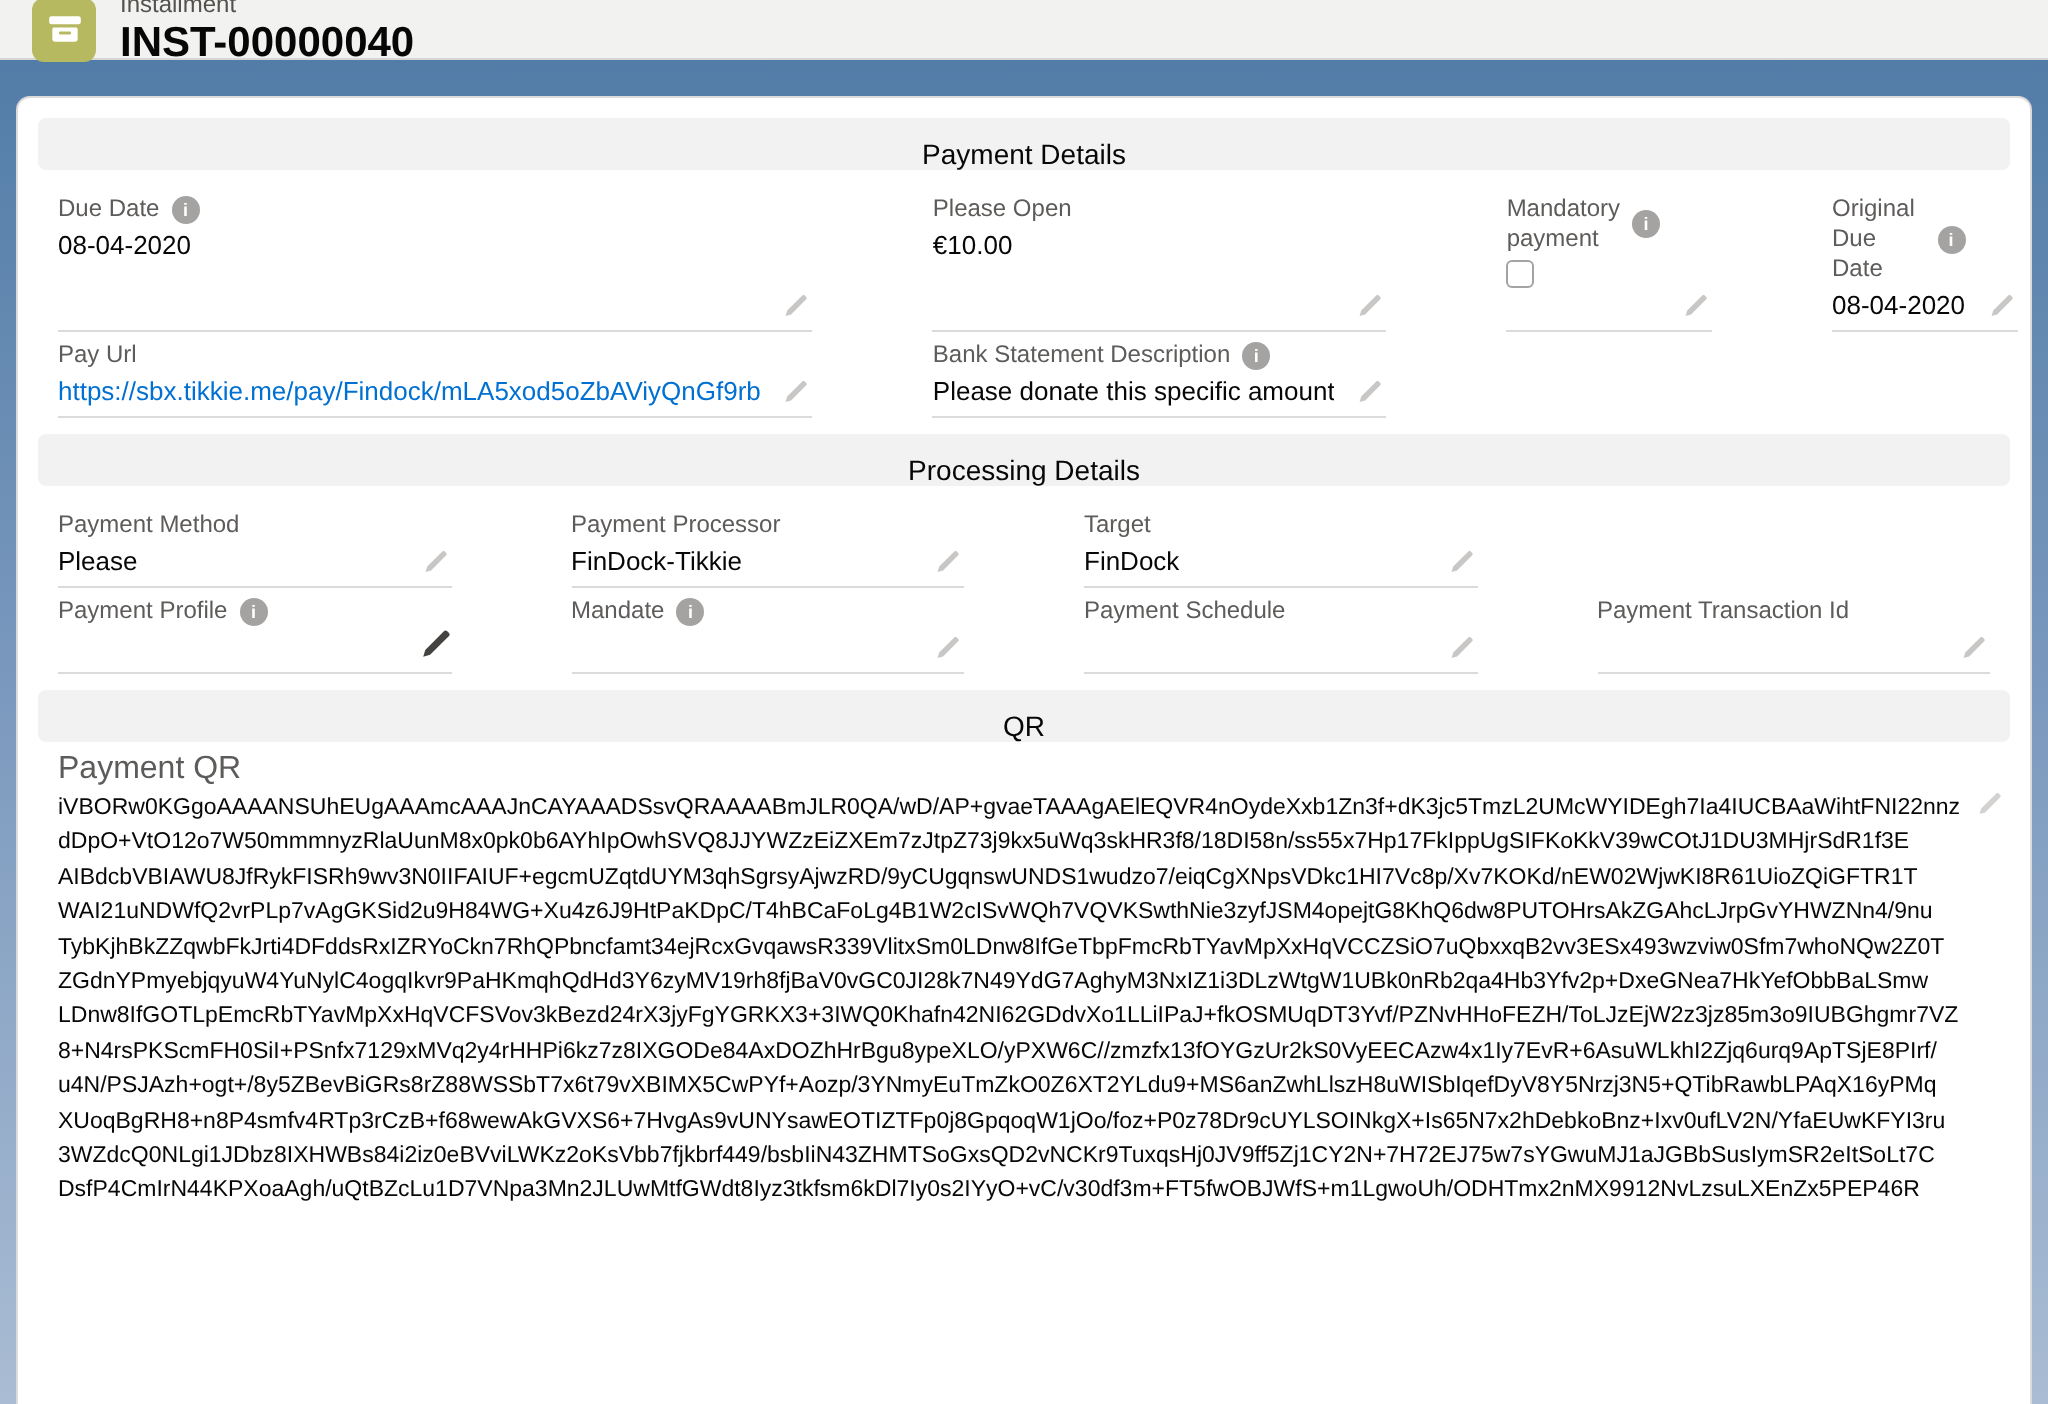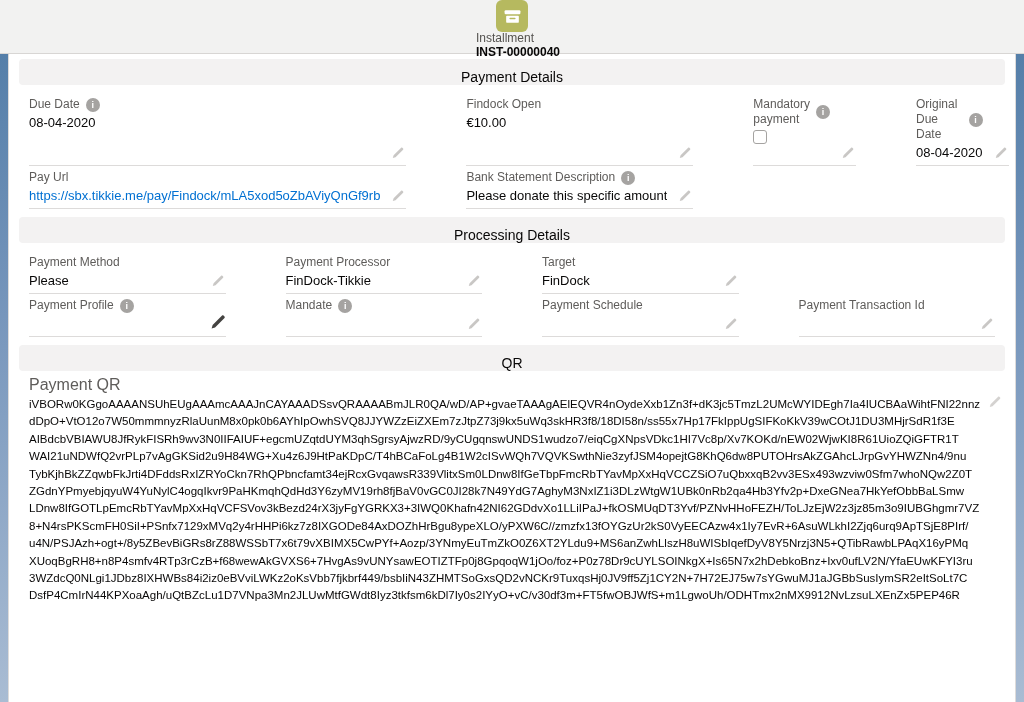--- a/index.html
+++ b/index.html
@@ -3,28 +3,28 @@
 <meta charset="utf-8">
 <style>
   * { box-sizing: border-box; margin: 0; padding: 0; }
   html,body { width:1024px; height:702px; overflow:hidden; }
   body { font-family:"Liberation Sans", sans-serif; background:#fff; }
 
   .page { position:relative; width:1024px; height:702px;
           background:linear-gradient(180deg,#4e7aa5 0%, #7796bc 45%, #a9bcd3 100%); }
 
   
-  .top-header { position:absolute; top:0; left:0; right:0; height:54px;
+  .top-header { position:absolute; top:0; left:0; right:0; height:30px;
                 background:#f2f2f1; border-bottom:1px solid #d8d6d4;
-                display:flex; align-items:center; padding:0 16px; z-index:5;flex-direction:column; }
+                display:flex; align-items:center; padding:0 16px; z-index:5; }
   .record-icon { width:32px; height:32px; border-radius:6px; background:#b6b95f;
                  display:flex; align-items:center; justify-content:center; flex:0 0 auto; }
   .header-text { margin-left:12px; line-height:1.1; }
   .entity-label { font-size:12px; color:#54524f; }
-  .record-name  { font-size:12px; font-weight:700; color:#080707; margin-top:1px; }
+  .record-name  { font-size:21px; font-weight:700; color:#080707; margin-top:1px; }
 
   
   .card { position:absolute; top:48px; left:8px; right:8px; height:700px;
           background:#fff; border:1px solid #dddbda; border-bottom:none;
           border-radius:7px 7px 0 0; padding:10px 10px 0 10px; }
 
   .section-bar { height:26px; background:#f3f2f2; border-radius:4px;
                  display:flex; align-items:center; gap:10px; padding:0 12px;
                  font-size:14px; color:#080707; cursor:pointer;flex-direction:column; }
   .section-bar + .fields { margin-top:8px; }
@@ -89,21 +89,21 @@
             <span>Due Date</span>
             <span class="info">i</span>
           </div>
         <div class="f-value">08-04-2020</div>
         <button class="pencil"><svg width="13" height="13" viewBox="0 0 16 16" fill="currentColor">
               <path d="M12.9 1.1l2 2c.4.4.4 1 0 1.4l-9.3 9.3-3.4 1 1-3.4 9.3-9.3c.4-.4 1-.4 1.4 0z"></path>
             </svg></button>
       </div>
       <div class="field">
         <div class="f-label">
-            <span>Findock Open</span>
+            <span>Please Open</span>
           </div>
         <div class="f-value">€10.00</div>
         <button class="pencil"><svg width="13" height="13" viewBox="0 0 16 16" fill="currentColor">
               <path d="M12.9 1.1l2 2c.4.4.4 1 0 1.4l-9.3 9.3-3.4 1 1-3.4 9.3-9.3c.4-.4 1-.4 1.4 0z"></path>
             </svg></button>
       </div>
 
       <div class="field">
         <div class="f-label">
             <span>Mandatory payment</span>

